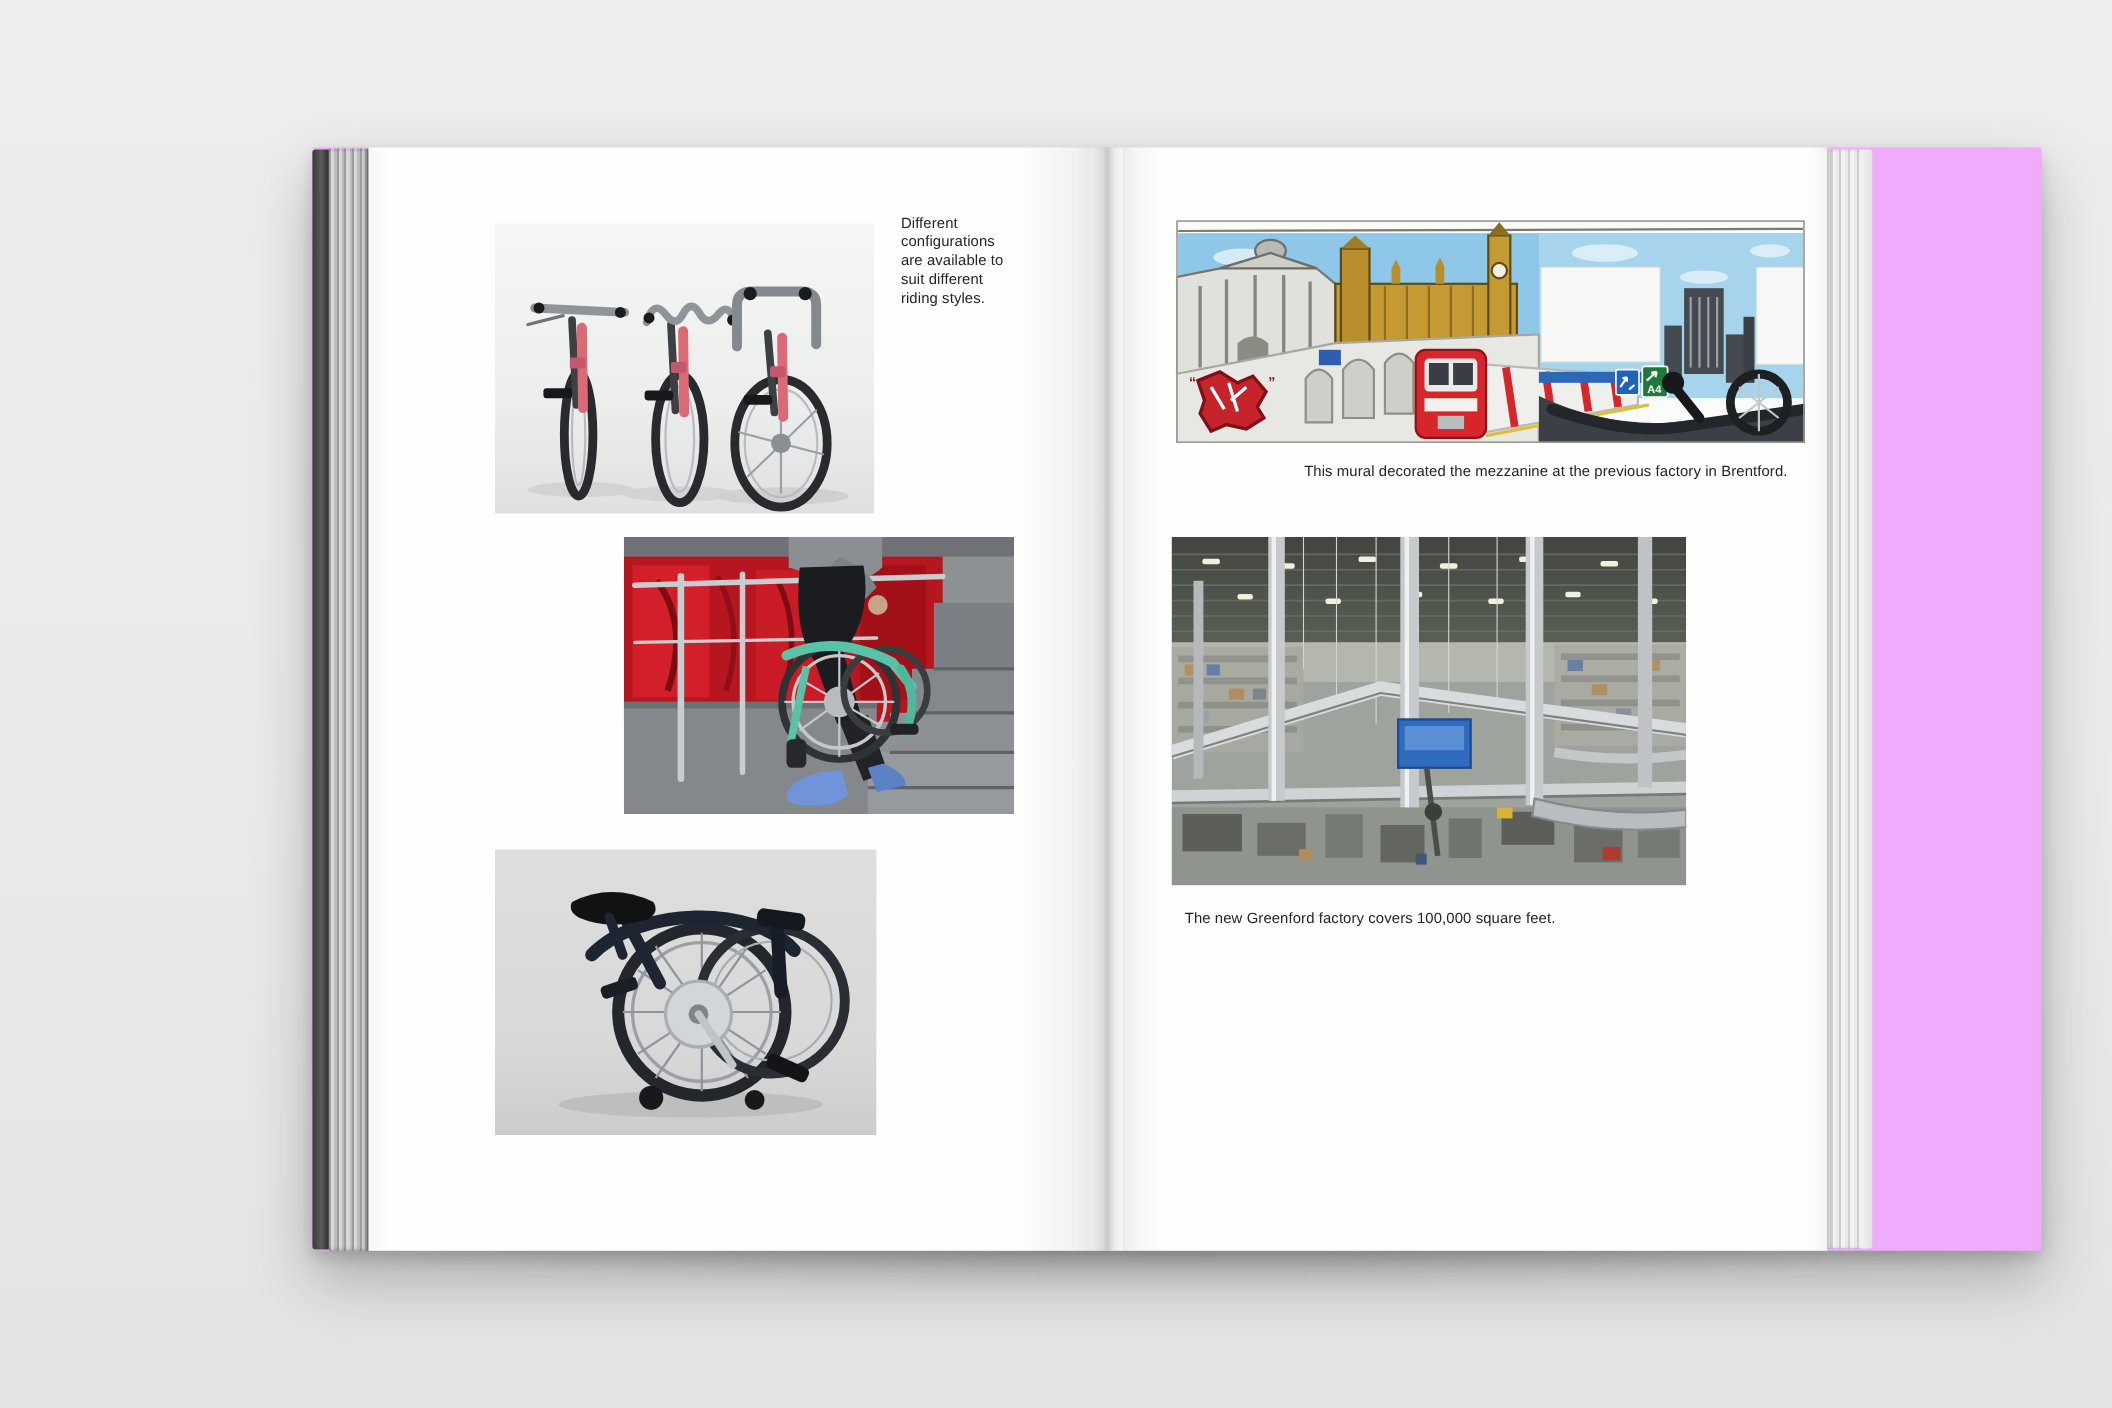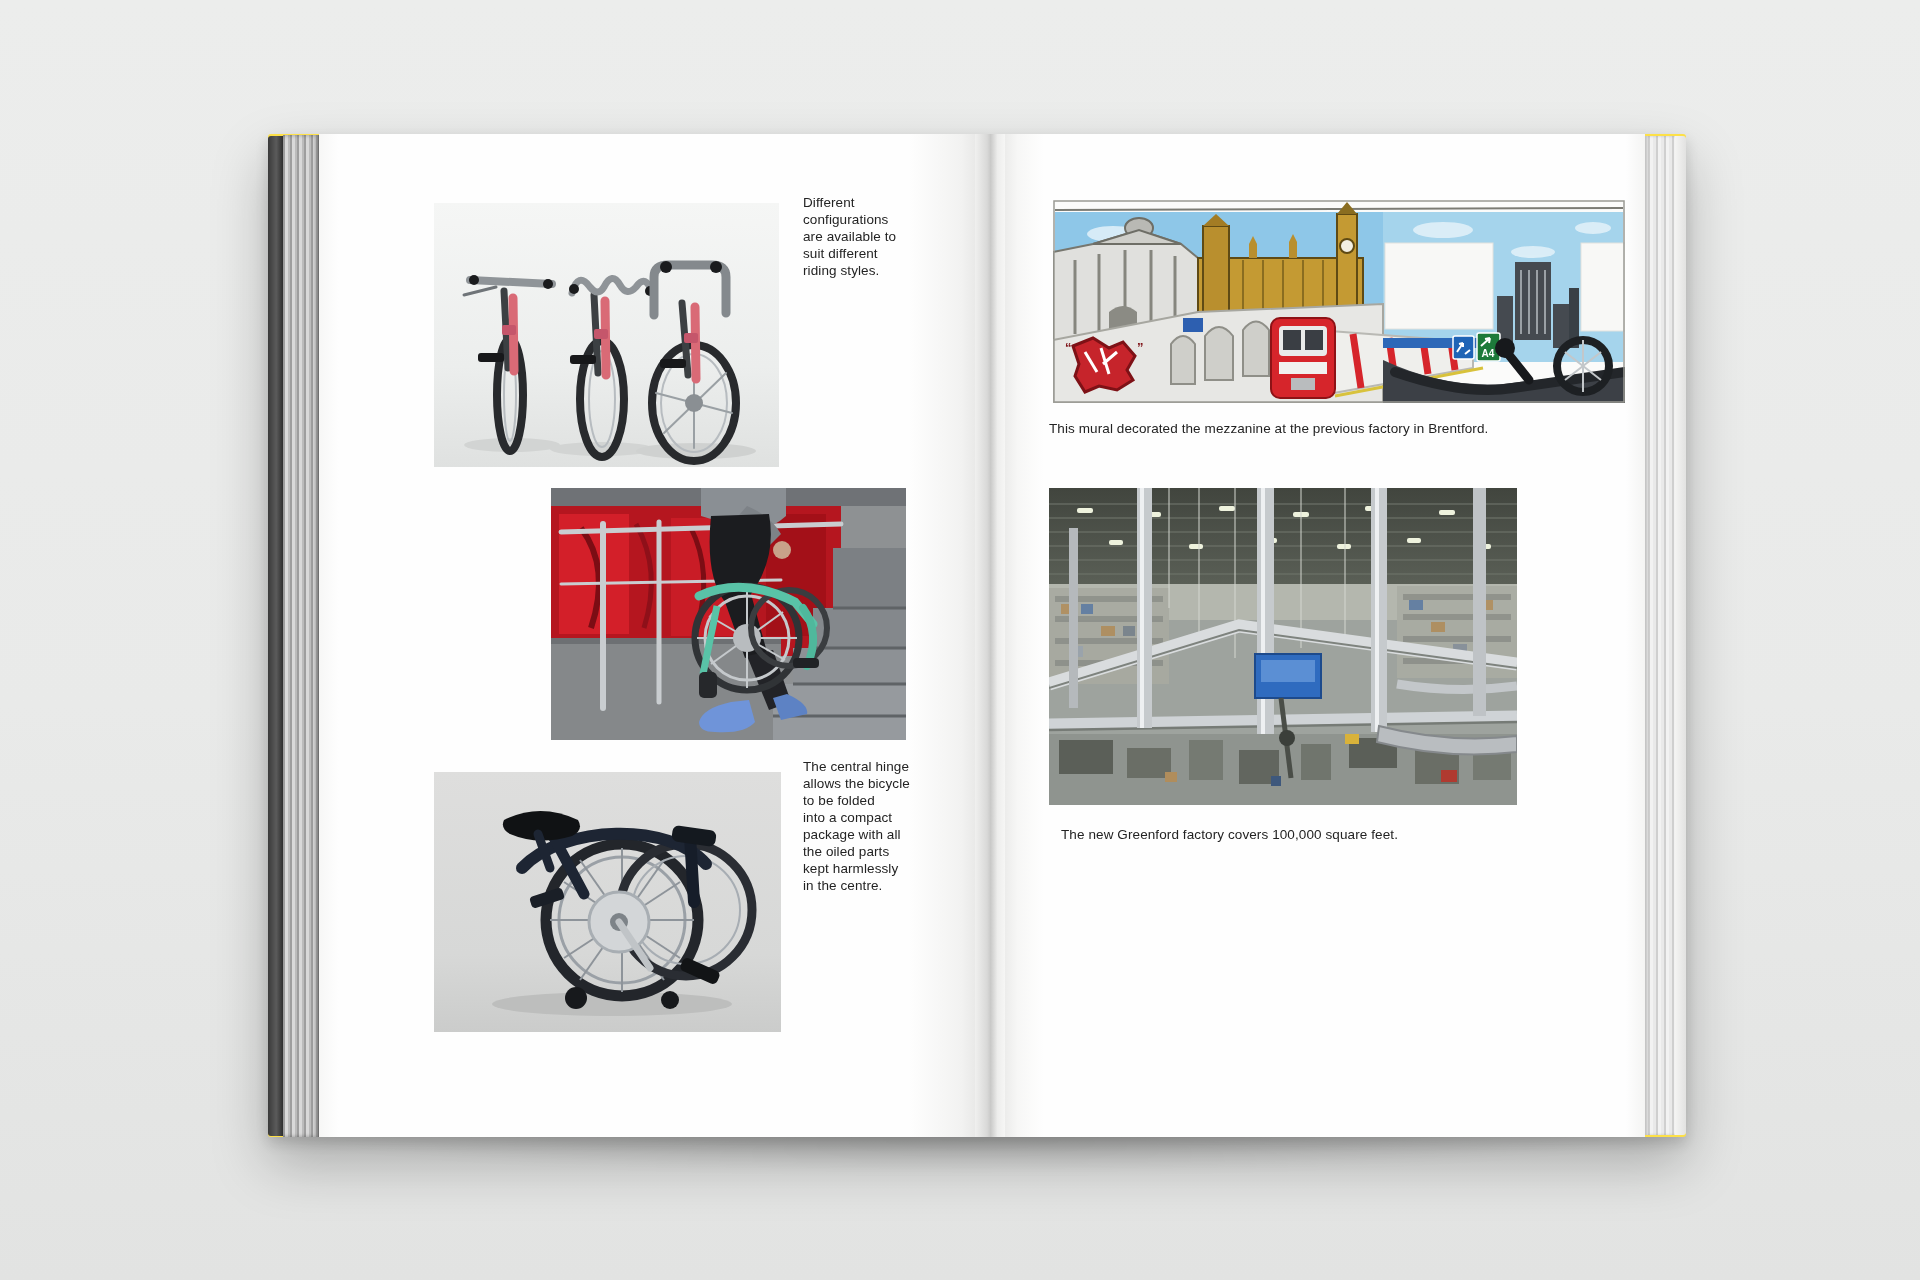--- a/index.html
+++ b/index.html
@@ -1,22 +1,22 @@
 <!DOCTYPE html>
 <html><head>
 <meta charset="utf-8">
 <style>
   html,body{margin:0;padding:0;width:1920px;height:1280px;overflow:hidden;
     font-family:"Liberation Sans",sans-serif;}
   body{background:linear-gradient(180deg,#ecedec 0%,#e9eae9 55%,#e2e3e2 100%);}
   .scene{position:relative;width:1920px;height:1280px;}
   
-  .book{position:absolute;left:268px;top:134px;width:1418px;height:1003px;
+  .book{position:absolute;left:284px;top:134px;width:1572px;height:1003px;
     box-shadow:0 26px 55px rgba(0,0,0,.25),0 6px 14px rgba(0,0,0,.14);
-    border-radius:3px;background:#fde047;}
+    border-radius:3px;background:#f0abfc;}
   .book:after{content:"";position:absolute;left:-30px;right:-20px;bottom:-34px;height:46px;
     background:radial-gradient(ellipse at 50% 0,rgba(0,0,0,.20),rgba(0,0,0,0) 70%);
     filter:blur(6px);z-index:-1;}
   .edge-cover-left{position:absolute;left:0;top:2px;bottom:1px;width:15px;
     background:linear-gradient(90deg,#3a3a3a,#5b5b5b 55%,#2e2e2e);border-radius:3px 0 0 3px;}
   .stack-left{position:absolute;left:15px;top:1px;bottom:0;width:36px;
     background:repeating-linear-gradient(90deg,#9e9e9e 0 2px,#d9d9d9 2px 5px,#bcbcbc 5px 7px);
     box-shadow:inset -3px 0 4px rgba(0,0,0,.35);}
   .stack-right{position:absolute;left:1377px;top:2px;bottom:2px;width:30px;
     background:repeating-linear-gradient(90deg,#e9e9e9 0 3px,#cfcfcf 3px 5px,#f2f2f2 5px 8px);
@@ -35,21 +35,21 @@
   .ph svg{display:block;width:100%;height:100%;}
   .cap{position:absolute;font-size:13.5px;line-height:17px;color:#232323;
     white-space:pre-line;letter-spacing:.1px;}
   .f-bikes{left:115px;top:69px;width:345px;height:264px;}
   .c-config{left:484px;top:60px;width:130px;}
   .c-carry{left:110px;top:350px;width:136px;}
   .f-stairs{left:232px;top:354px;width:355px;height:252px;}
   .f-folded{left:115px;top:638px;width:347px;height:260px;}
   .c-hinge{left:484px;top:624px;width:136px;}
   .f-mural{left:48px;top:66px;width:572px;height:203px;}
-  .c-mural{left:44px;top:286px;width:560px;}
+  .c-mural{left:44px;top:286px;width:560px;text-align:right;}
   .f-factory{left:44px;top:354px;width:468px;height:317px;}
   .c-factory{left:44px;top:692px;width:520px;margin-left:12px;}
 </style>
 </head>
 <body>
 
 <div class="scene">
   <div class="book">
     <div class="edge-cover-left"></div>
     <div class="stack-left"></div>
@@ -217,28 +217,20 @@
 
           <path d="M70 48 q36 -18 74 0 q6 10 -6 16 q-34 10 -62 -2 q-10 -6 -6 -14" fill="#101214"></path>
           <path d="M104 62 L116 96" stroke="#1d2533" stroke-width="9" stroke-linecap="round"></path>
 
           <circle cx="142" cy="226" r="11" fill="#17191c"></circle>
           <circle cx="236" cy="228" r="9" fill="#17191c"></circle>
           <rect x="246" y="192" width="40" height="14" rx="5" fill="#121416" transform="rotate(24 266 199)"></rect>
           <rect x="96" y="120" width="34" height="12" rx="4" fill="#1a1f27" transform="rotate(-18 113 126)"></rect>
         </svg>
       </figure>
-      <div class="cap c-hinge">The central hinge
-allows the bicycle
-to be folded
-into a compact
-package with all
-the oiled parts
-kept harmlessly
-in the centre.</div>
     </div>
 
     <div class="gutter"></div>
 
     <div class="page page-right">
 
       <figure class="ph f-mural">
         <svg viewBox="0 0 572 203" preserveAspectRatio="none">
           <rect width="572" height="203" fill="#fbfbfa"></rect>
 

